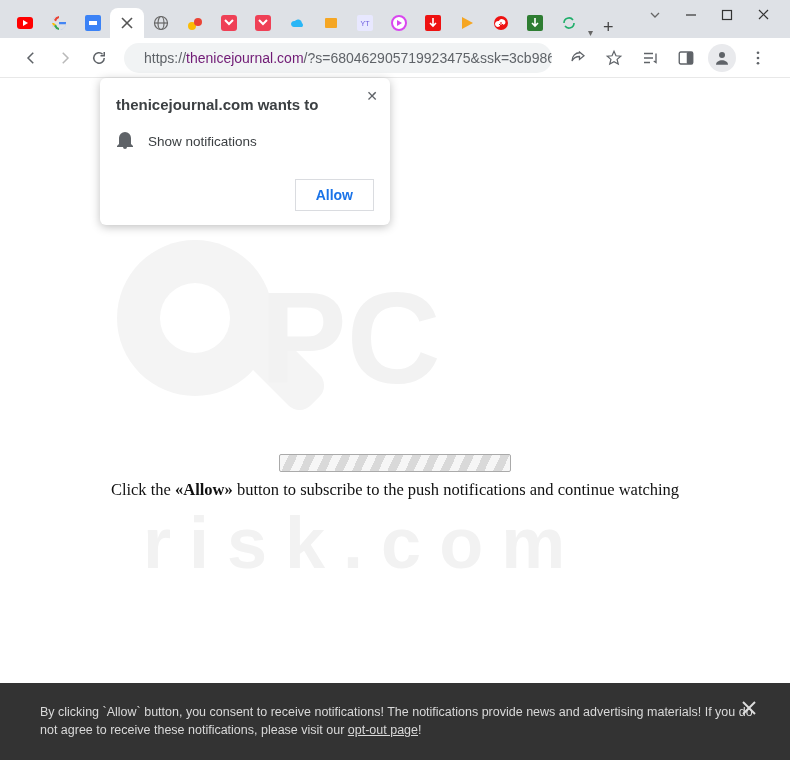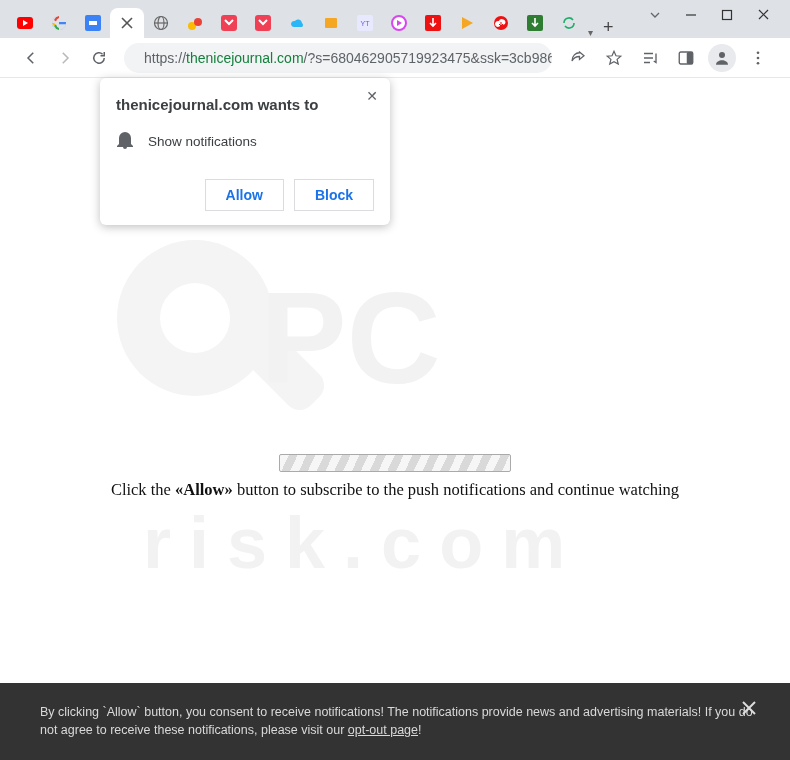--- a/index.html
+++ b/index.html
@@ -14,21 +14,21 @@
   .window-controls { display: flex; align-items: center; height: 32px; gap: 24px; padding: 0 20px 0 10px; }
   .wc { color: #555; font-family: Arial; }
 
   
   .toolbar { height: 40px; background: #fff; border-bottom: 1px solid #e8e8e8; display: flex; align-items: center; padding: 0 16px; gap: 4px; }
   .nav-btn { width: 30px; height: 30px; display: flex; align-items: center; justify-content: center; border-radius: 50%; color: #5f6368; }
   .nav-btn svg { width: 18px; height: 18px; }
   .addrbar { flex: 1; height: 30px; background: #f1f3f4; border-radius: 15px; display: flex; align-items: center; padding: 0 12px; margin: 0 6px; font-size: 14px; color: #5f6368; overflow: hidden; white-space: nowrap; }
   .lock { width: 14px; margin-right: 8px; }
   .url-scheme { color: #5f6368; }
-  .url-host { color: #15803d; }
+  .url-host { color: #701a75; }
   .url-rest { color: #5f6368; }
   .tool-icon { width: 32px; height: 32px; display: flex; align-items: center; justify-content: center; color: #5f6368; }
   .avatar-btn { width: 28px; height: 28px; border-radius: 50%; background: #e9eaed; display: flex; align-items: center; justify-content: center; }
   .tab-down { color:#666; font-size:10px; margin: 14px 4px 0 2px; }
   .newtab { color:#444; font-size:18px; margin: 10px 0 0 6px; }
 
   
   .page { position: absolute; top: 78px; left: 0; right: 0; bottom: 0; background: #fff; }
 
   
@@ -262,21 +262,20 @@
     <span class="prompt-close">✕</span>
     <div class="prompt-title">thenicejournal.com wants to</div>
     <div class="prompt-row">
       <span class="bell"><svg viewBox="0 0 18 20">
             <path d="M9 20a2 2 0 0 0 2-2H7a2 2 0 0 0 2 2zm6-5V9a6 6 0 1 0-12 0v6l-2 2v1h16v-1l-2-2z" fill="#5f6368"></path>
           </svg></span>
       <span class="perm-label">Show notifications</span>
     </div>
     <div class="prompt-actions">
       <button class="p-btn">Allow</button>
-      <button class="p-btn">Block</button>
     </div>
   </div>
 
   <div class="center-block">
     <div class="progress"></div>
     <div class="instruction">
       <span>Click the </span><b>«Allow»</b><span> button to subscribe to the push notifications and continue watching</span>
     </div>
   </div>
 

